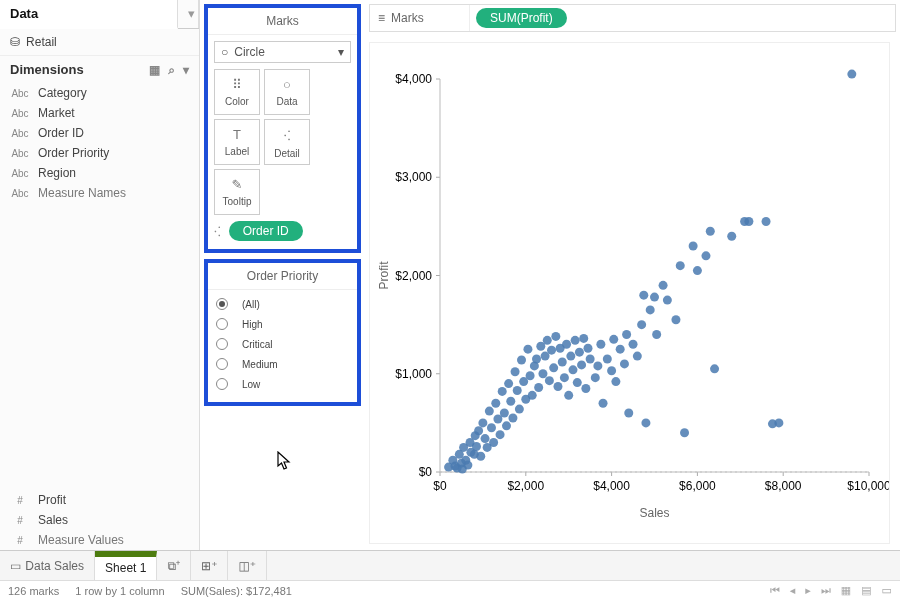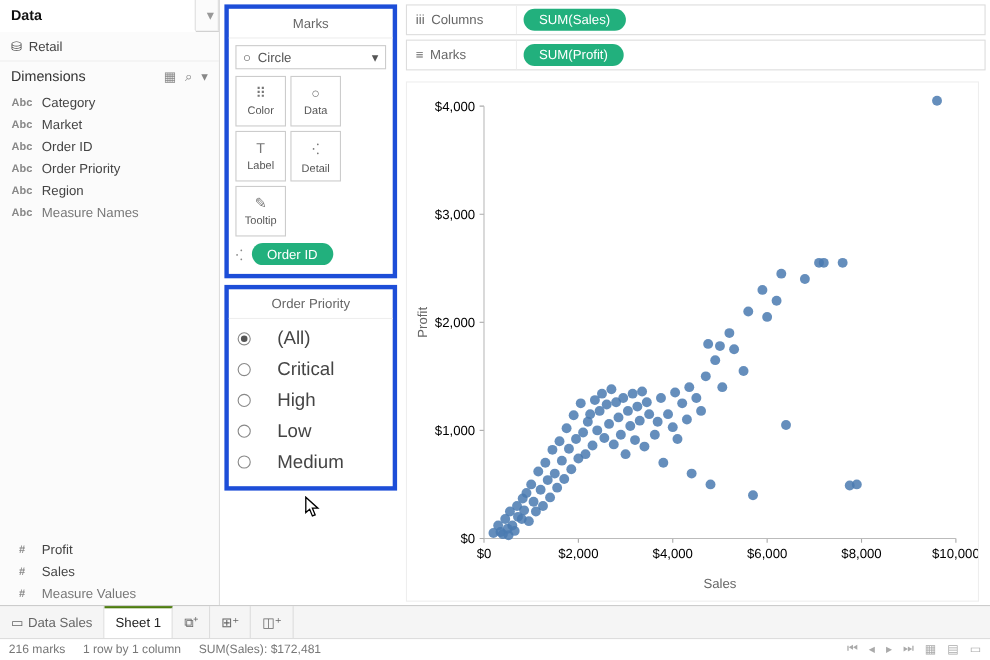--- a/index.html
+++ b/index.html
@@ -7,47 +7,47 @@
   .app { display: flex; flex-direction: column; height: 600px; }
   .main { display: flex; flex: 1; min-height: 0; }
   .left { width: 200px; border-right: 1px solid #ddd; display: flex; flex-direction: column; background: #fbfbfb; }
   .mid { width: 165px; display: flex; flex-direction: column; padding: 4px; gap: 6px; }
   .right { flex: 1; display: flex; flex-direction: column; }
   .tabs { display: flex; border-bottom: 1px solid #ccc; }
   .tab { flex:1; padding: 6px 10px; font-size: 13px; text-align:left; cursor:pointer; border-right:1px solid #ddd; color:#666;}
   .tab.active { color:#111; font-weight:600; background:#fff; border-bottom:2px solid #fff; margin-bottom:-1px;}
   .tab-last { width:18px; flex:none; text-align:center; color:#999;}
   .src { padding: 6px 10px; display:flex; align-items:center; gap:6px; color:#444; border-bottom:1px solid #eee;}
-  .section-head { display:flex; justify-content:space-between; align-items:center; padding:6px 10px; font-size:13px; font-weight:400; color:#333;gap:29px;}
+  .section-head { display:flex; justify-content:space-between; align-items:center; padding:6px 10px; font-size:13px; font-weight:700; color:#333;gap:29px;}
   .hd-icons { display:flex; gap:8px; color:#888; font-size:12px;}
   .field { display:flex; align-items:center; gap:8px; padding:3px 10px; color:#444; cursor:pointer;}
-  .ftype { font-size:10px; color:#888; width:20px; text-align:center;font-weight:bold;}
+  .ftype { font-size:10px; color:#888; width:20px; text-align:center;}
   .italic { color:#777;}
   .card { border:4px solid #1d4ed8; background:#fff;text-align:center; }
   .card-head { padding:6px 8px; font-size:12px; color:#666; border-bottom:1px solid #eee;}
   .mark-select { margin:6px; width: calc(100% - 12px); border:1px solid #ccc; padding:3px 6px; font-size:12px; display:flex; align-items:center; gap:6px; color:#555; cursor:pointer; justify-content:space-between;}
   .mark-btns { display:flex; gap:4px; margin:0 6px 6px; flex-wrap:wrap;}
   .mkbtn { border:1px solid #ccc; width:46px; height:46px; display:flex; flex-direction:column; align-items:center; justify-content:center; font-size:10px; color:#555; cursor:pointer; gap:4px;}
   .mkbtn .mi { font-size:13px; color:#777;}
   .shelf { display:flex; align-items:center; gap:8px; margin:6px 6px 0;}
   .pill { background:#22b07d; color:#fff; border-radius:14px; padding:3px 14px; font-size:12px; display:flex; align-items:center; gap:6px;}
   .shelf-icon { color:#888; font-size:13px;}
-  .filt { padding: 4px 8px; display:flex; align-items:center; gap:24px; cursor:pointer; color:#444; font-size:17px;}
+  .filt { padding: 4px 8px; display:flex; align-items:center; gap:14px; cursor:pointer; color:#444; font-size:10px;}
   .radio { width:12px; height:12px; border:1.5px solid #888; border-radius:50%; display:flex; align-items:center; justify-content:center;}
   .radio.on::after { content:""; width:6px; height:6px; border-radius:50%; background:#555;}
   .rc-row { display:flex; align-items:center; border:1px solid #ddd; margin:0 4px 4px; height:28px;}
   .rc-lbl { width:100px; display:flex; align-items:center; gap:6px; padding:0 8px; color:#666; font-size:12px; border-right:1px solid #eee; height:100%;}
   .rc-pills { display:flex; align-items:center; padding:0 6px; gap:6px;}
   .chart { flex:1; position:relative; margin: 6px 10px 6px 4px; border:1px solid #eee;}
   svg { font-family: inherit; }
   .axis-title { font-size:12px; fill:#666;}
   .pt { fill:#4a7ab0; opacity:0.85;}
   .bottom { height:30px; border-top:1px solid #ccc; display:flex; align-items:center; background:#f5f5f5;}
   .bt { padding:0 10px; height:100%; display:flex; align-items:center; color:#666; cursor:pointer; border-right:1px solid #ddd; gap:4px;}
-  .bt.active { background:#fff; color:#222; border-top:2px solid #4d7c0f; margin-top:-1px;}
+  .bt.active { background:#fff; color:#222; border-top:6px solid #4d7c0f; margin-top:-1px;}
   .status { height:20px; border-top:1px solid #ddd; display:flex; align-items:center; font-size:11px; color:#777; padding:0 8px; gap:16px; justify-content:space-between;}
   .nav-icons { display:flex; gap:10px; color:#aaa; font-size:11px;}
   .cursor-arrow { position:absolute; pointer-events:none;}
 </style>
 </head>
 <body>
 
 <div class="app">
  <div class="main">
 
@@ -152,51 +152,40 @@
     </div>
     <div class="card">
       <div class="card-head">Order Priority</div>
       <div id="filts" style="padding:4px 0 8px">
             <div class="filt">
               <span class="radio on"></span>
               <span>(All)</span>
             </div>
             <div class="filt">
               <span class="radio"></span>
+              <span>High</span>
+            </div>
+            <div class="filt">
+              <span class="radio"></span>
               <span>Critical</span>
             </div>
             <div class="filt">
               <span class="radio"></span>
-              <span>High</span>
+              <span>Medium</span>
             </div>
             <div class="filt">
               <span class="radio"></span>
               <span>Low</span>
             </div>
-            <div class="filt">
-              <span class="radio"></span>
-              <span>Medium</span>
-            </div>
           </div>
     </div>
   </div>
 
   <div class="right">
     <div style="padding-top:4px">
-      <div class="rc-row">
-        <div class="rc-lbl">
-              <span>iii</span>
-              <span>Columns</span>
-            </div>
-        <div class="rc-pills">
-              <div class="pill">
-                <span>SUM(Sales)</span>
-              </div>
-            </div>
-      </div>
       <div class="rc-row">
         <div class="rc-lbl">
               <span>≡</span>
               <span>Marks</span>
             </div>
         <div class="rc-pills">
               <div class="pill">
                 <span>SUM(Profit)</span>
               </div>
             </div>
@@ -355,21 +344,21 @@
    <div class="bt">
         <span>⊞⁺</span>
       </div>
    <div class="bt">
         <span>◫⁺</span>
       </div>
  </div>
 
  <div class="status">
    <div style="display:flex;gap:16px">
-     <span>216 marks</span>
+     <span>126 marks</span>
      <span>1 row by 1 column</span>
      <span>SUM(Sales): $172,481</span>
    </div>
    <div class="nav-icons">
      <span>⏮</span>
      <span>◂</span>
      <span>▸</span>
      <span>⏭</span>
      <span>▦</span>
      <span>▤</span>

